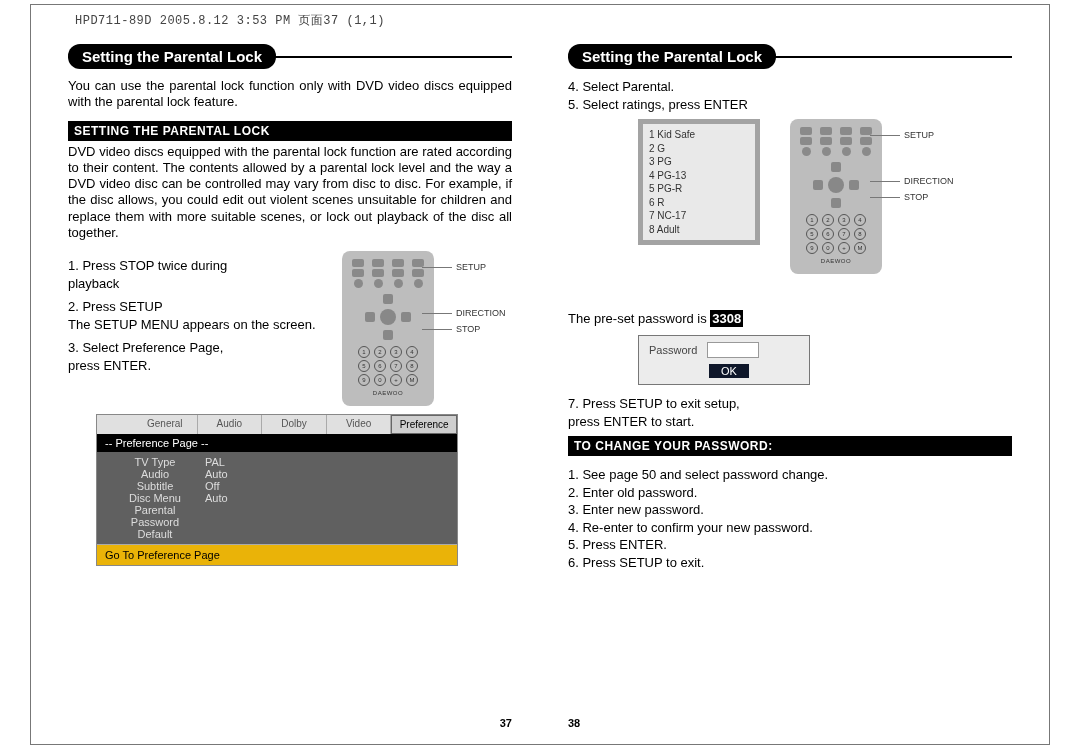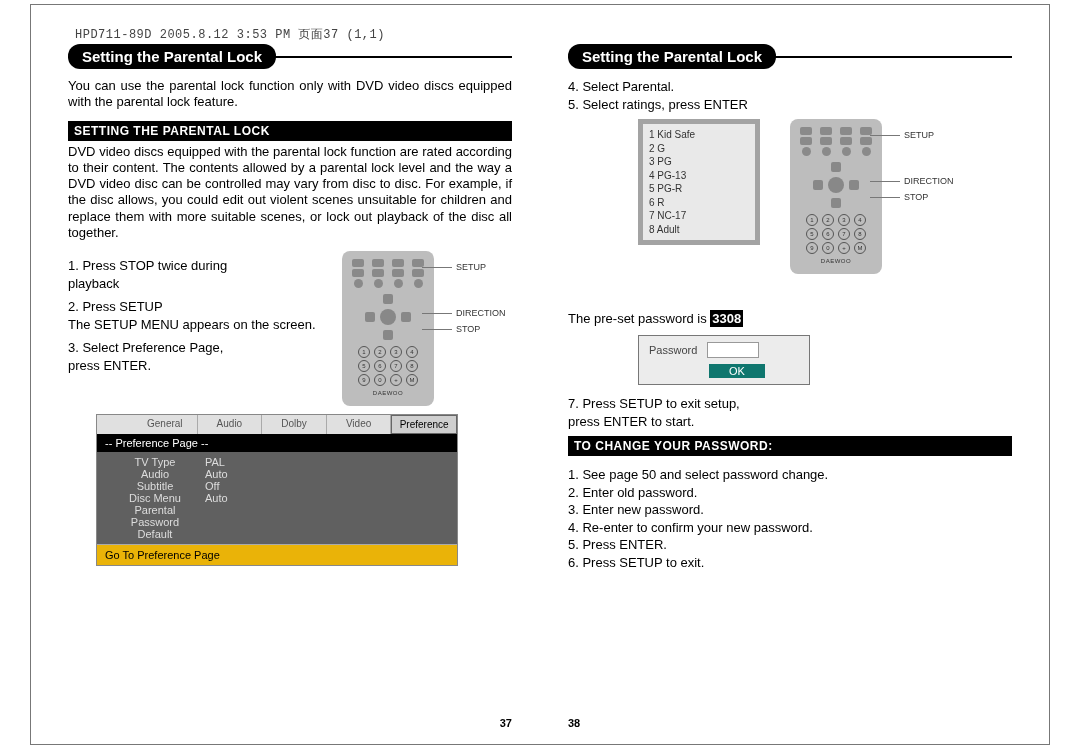--- a/index.html
+++ b/index.html
@@ -19,21 +19,21 @@
     top: 4px;
     left: 30px;
     right: 30px;
     bottom: 6px;
   }
   .header-line {
     font-family: "Courier New", monospace;
     font-size: 12px;
     color:#444;
     position: absolute;
-    top: 26px;
+    top: 12px;
     left: 75px;
     letter-spacing:0.5px;
   }
   .columns {
     position: absolute;
     top: 44px;
     left: 68px;
     right: 68px;
     bottom: 20px;
     display: flex;
@@ -126,21 +126,21 @@
     font-size:10px; padding:4px 6px; width:100px; line-height:1.35;
     color:#333;
   }
   .pw-box {
     border:1px solid #777; background:#ececec;
     width:150px; margin:8px 0 10px 70px; padding:6px 10px;
     font-size:11px; color:#444;
   }
   .pw-box .field { display:flex; align-items:center; gap:10px; margin-bottom:6px;}
   .pw-box .inp { width:50px;height:14px;background:#fff;border:1px solid #999;}
-  .pw-box .ok { background:#0f766e;color:#fff;display:inline-block;padding:1px 20px;font-size:11px;margin-left:60px;}
+  .pw-box .ok { background:#0f172a;color:#fff;display:inline-block;padding:1px 12px;font-size:11px;margin-left:60px;}
   .code-box { background:#000;color:#fff;padding:1px 2px;font-weight:bold;}
   .page-num { font-weight:bold; font-size:11px; position:absolute; bottom:2px;}
   .col.left .page-num { right:0;}
   .col.right .page-num { left:0;}
 </style>
 </head>
 <body>
 
 <div class="frame"></div>
 <div class="header-line">HPD711-89D  2005.8.12 3:53 PM  页面37 (1,1)</div>

